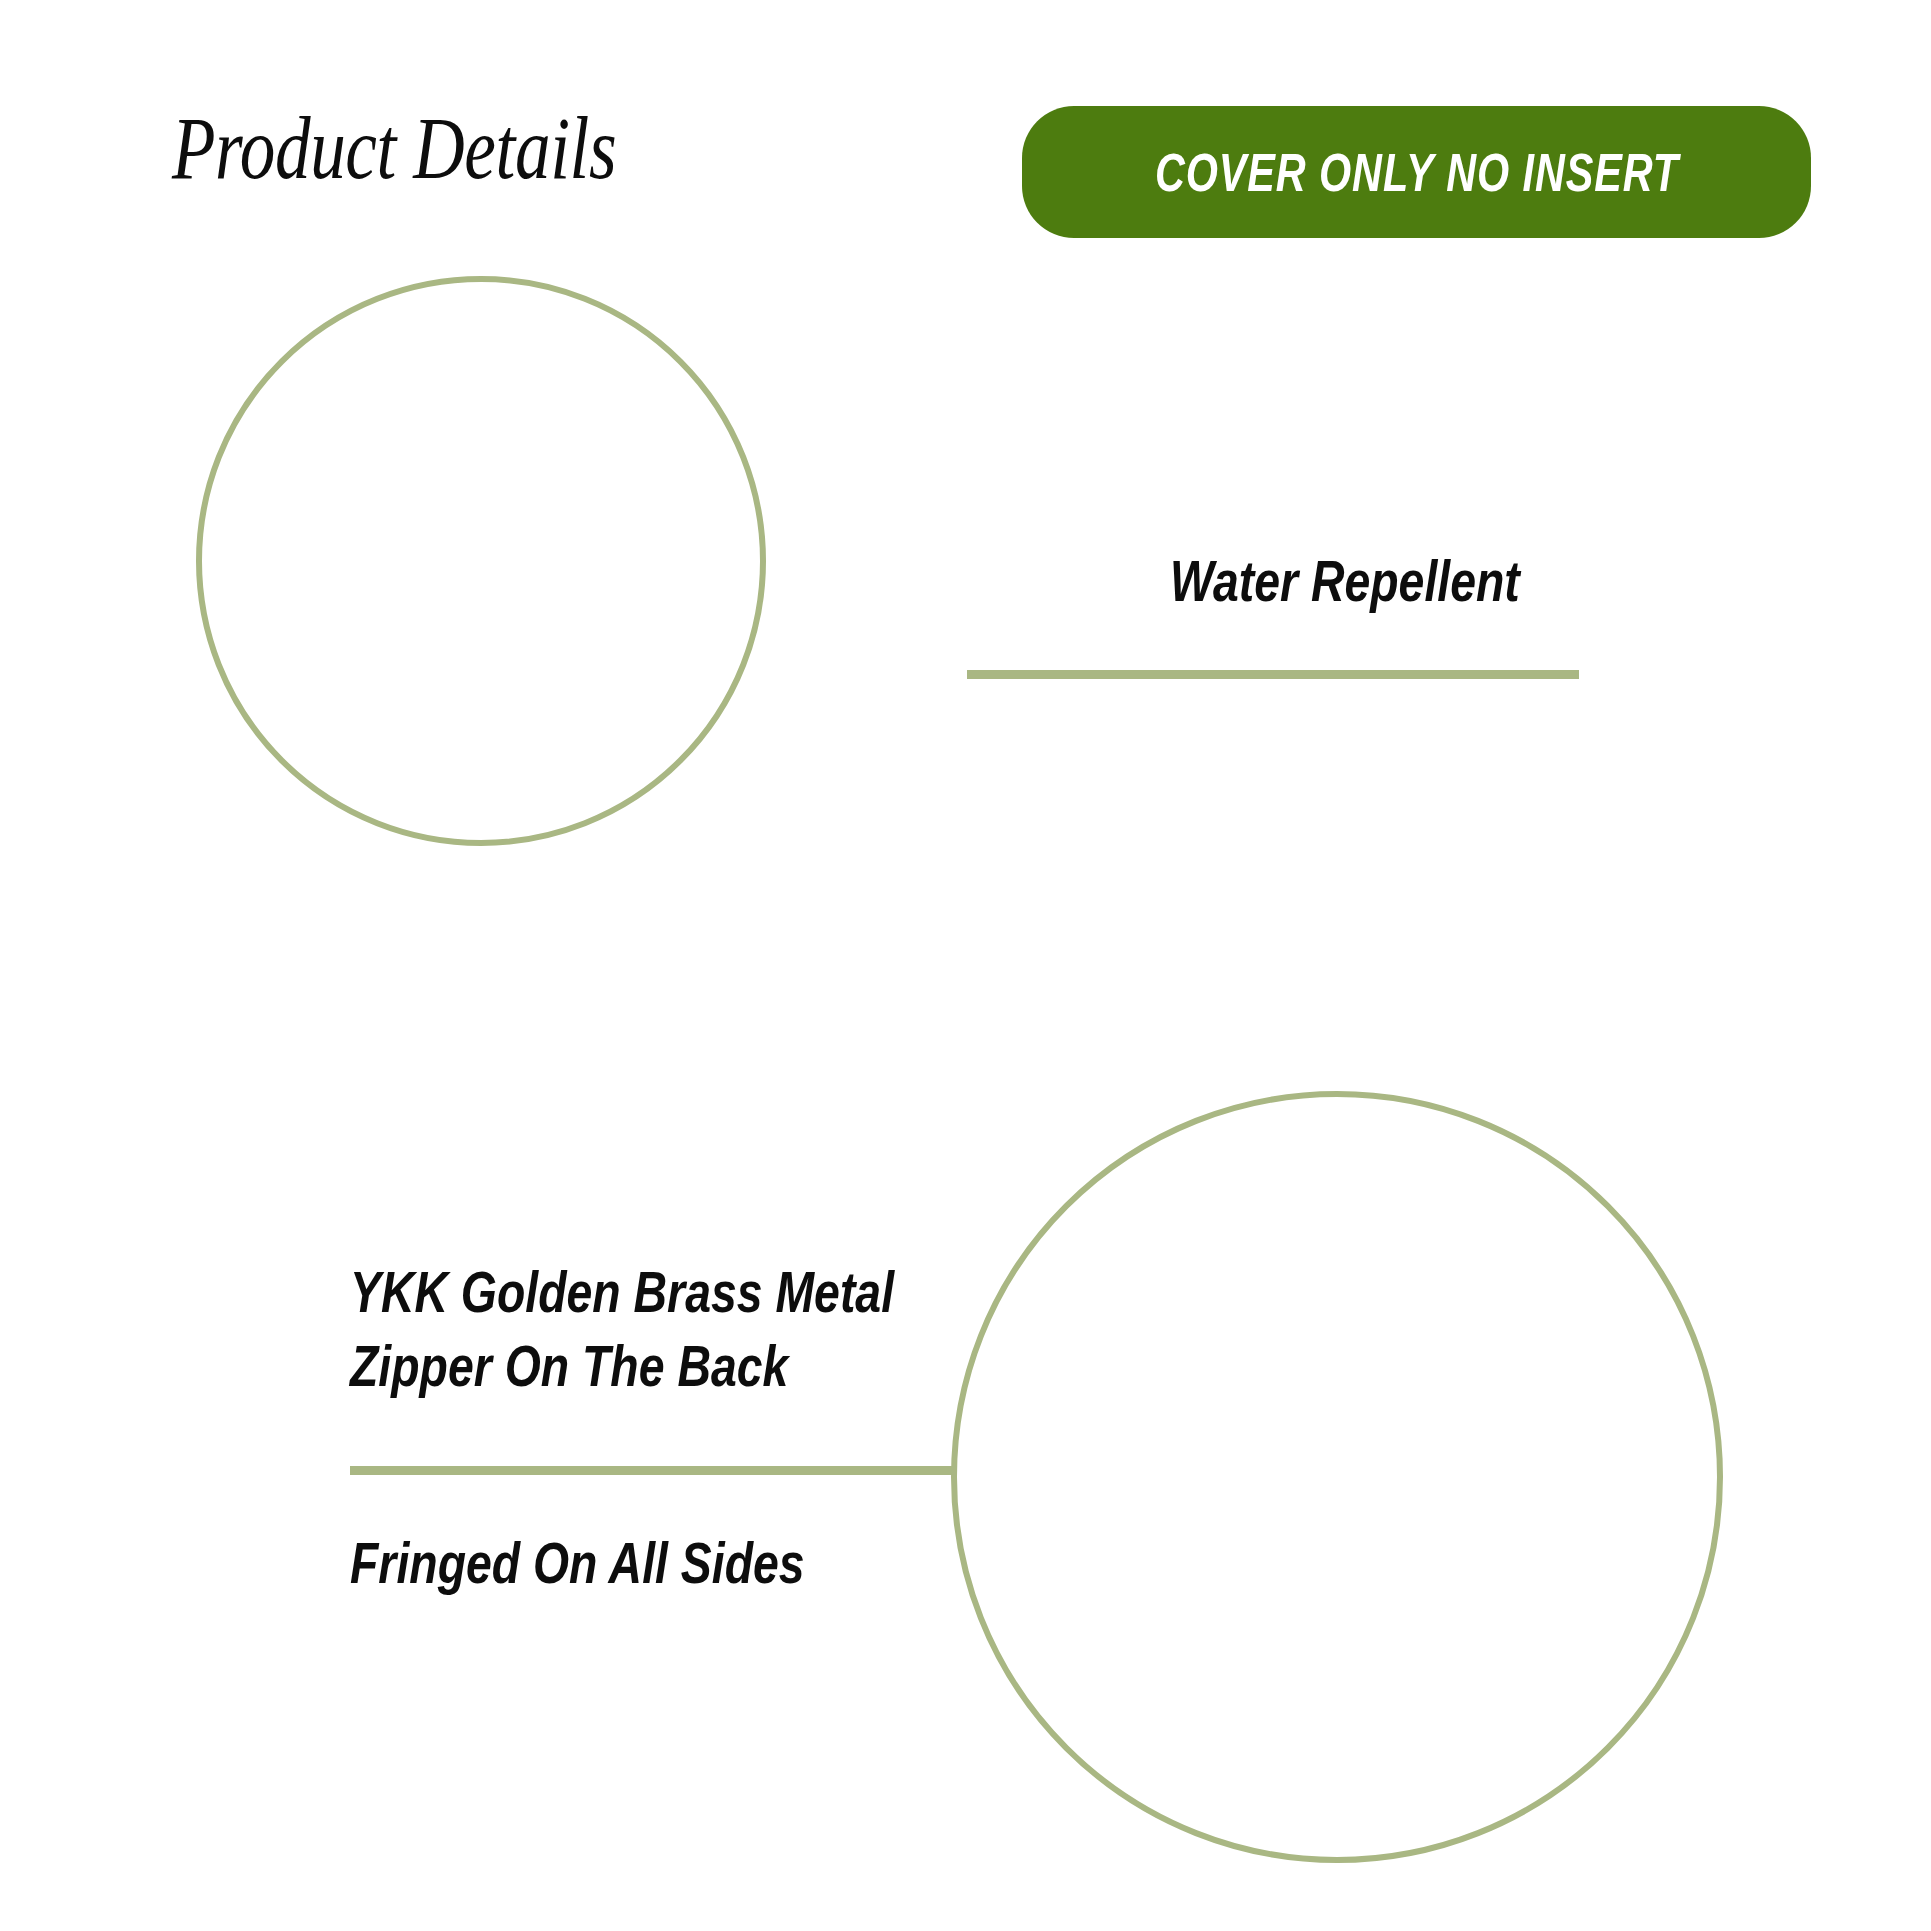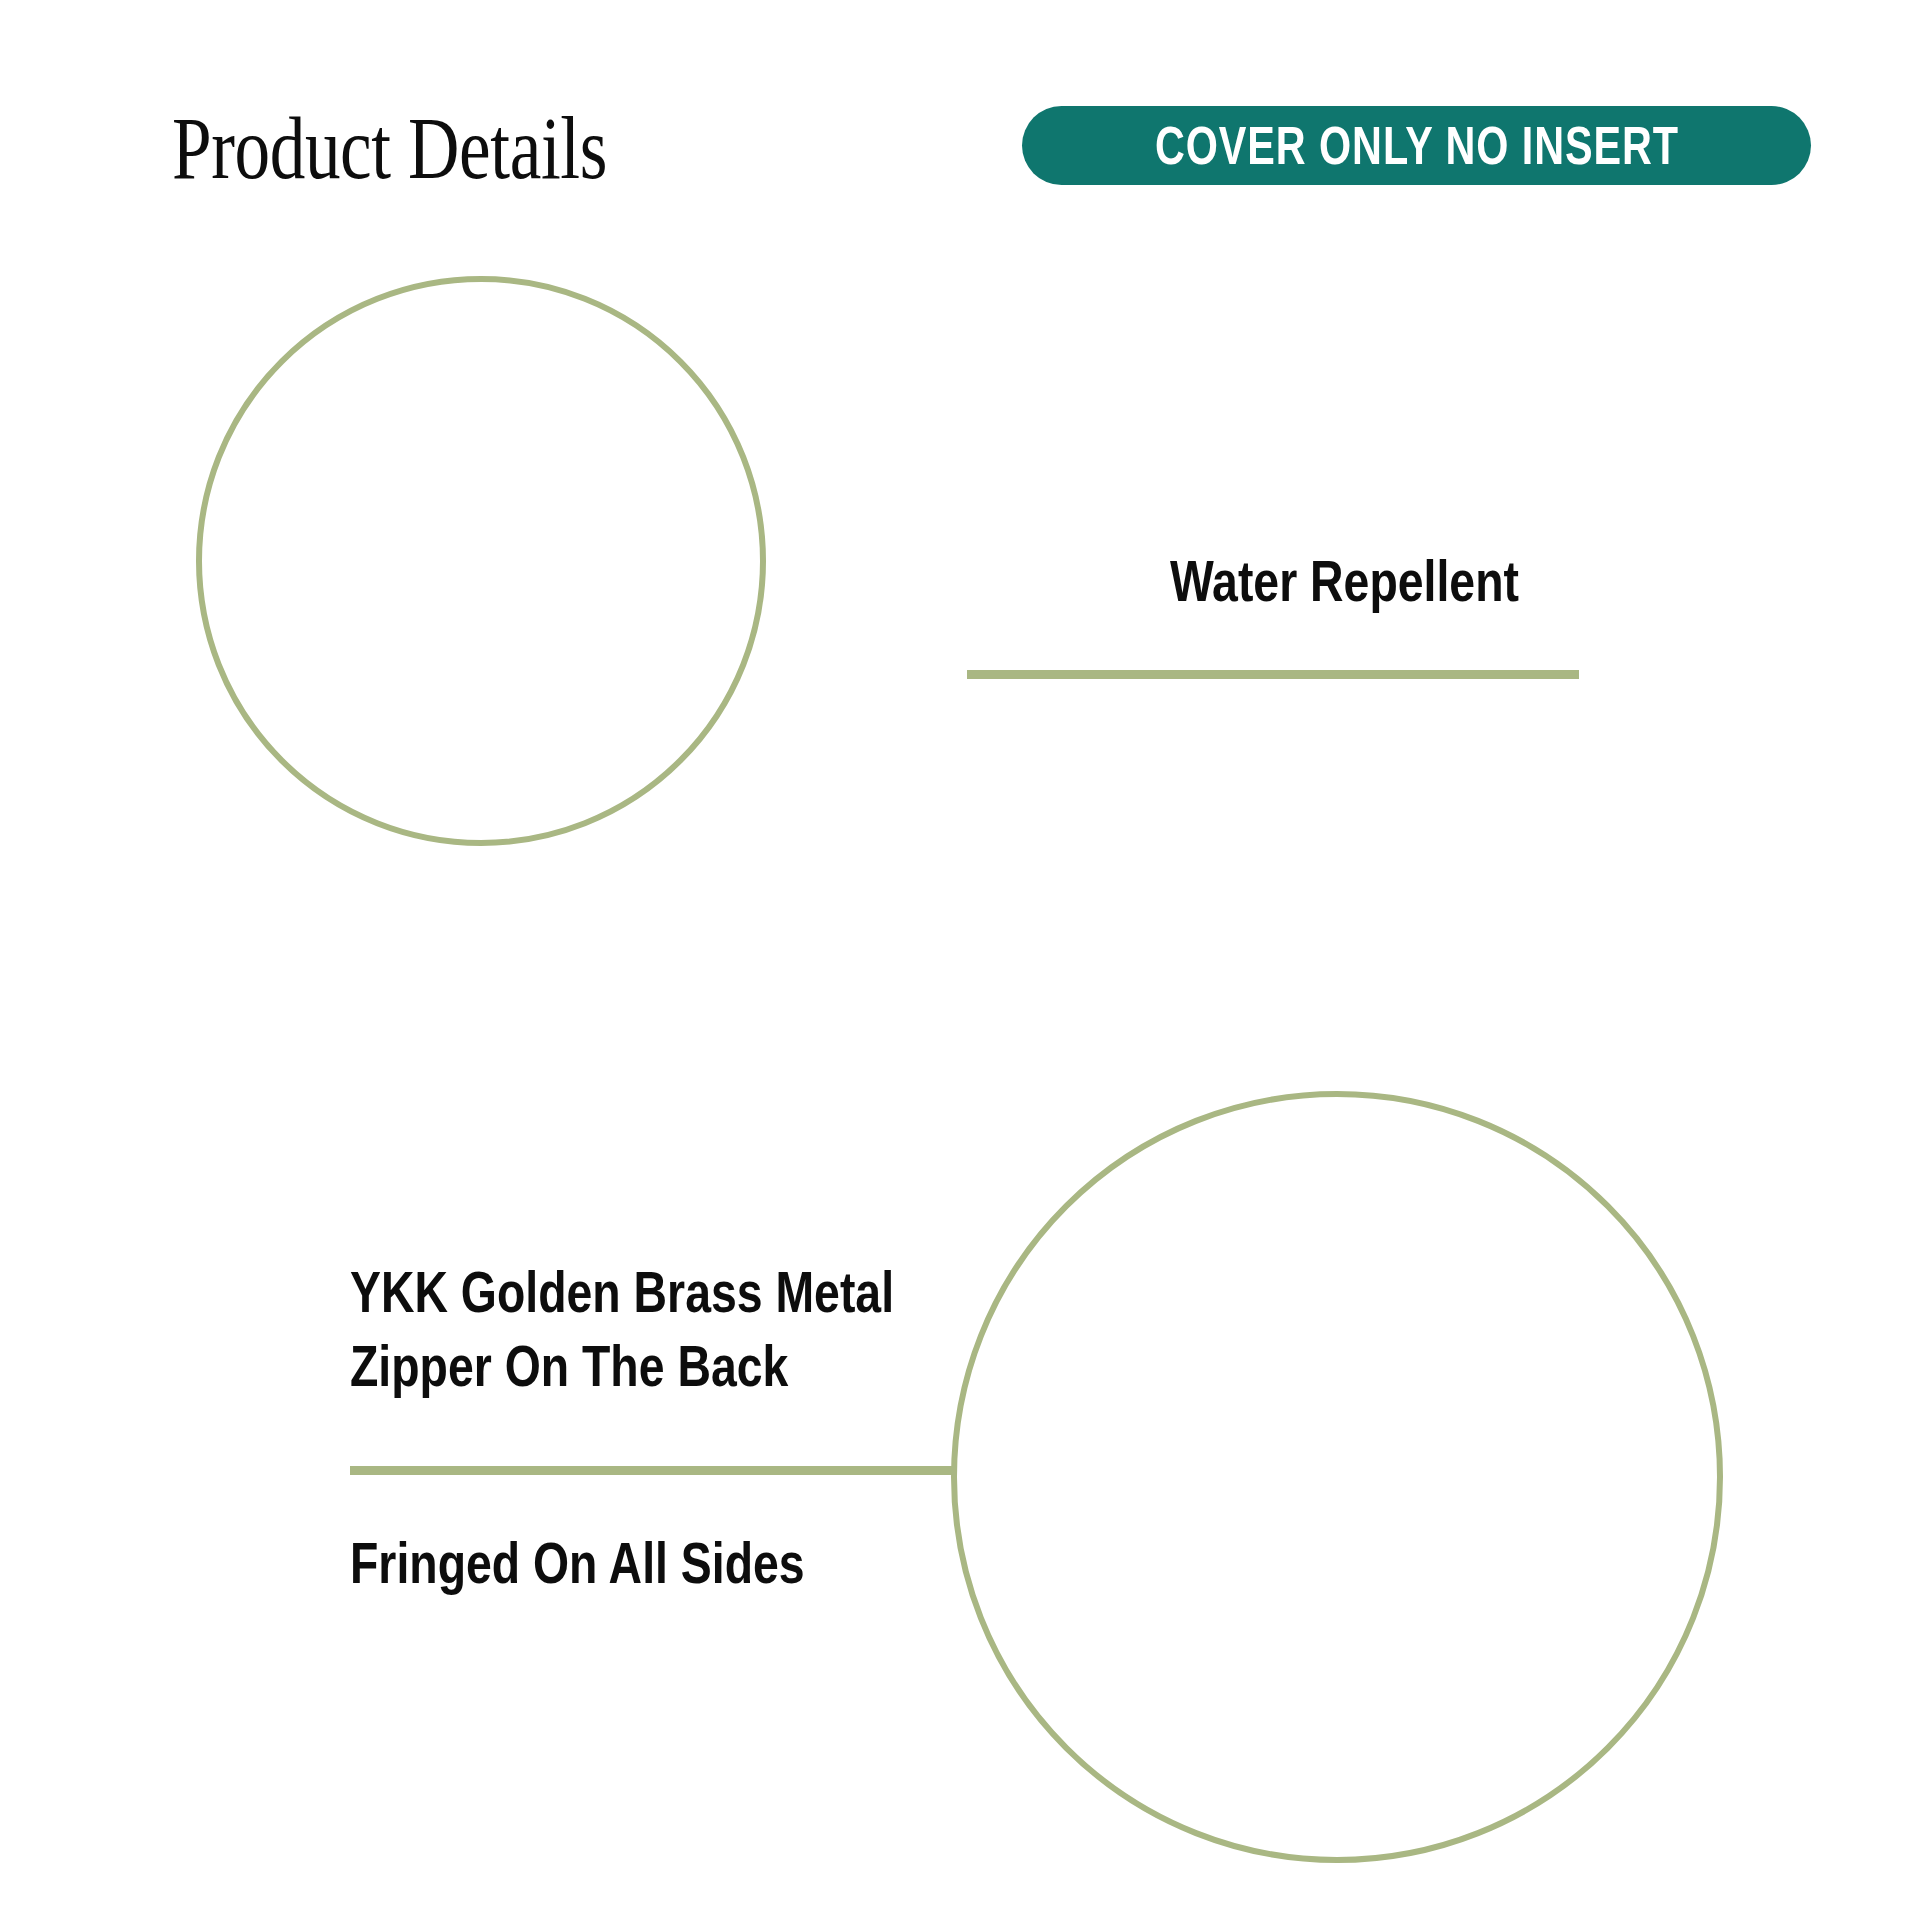--- a/index.html
+++ b/index.html
@@ -3,42 +3,42 @@
 <meta charset="utf-8">
 <style>
   html,body{margin:0;padding:0;}
   body{
     width:1931px;height:1931px;
     background:#ffffff;
     font-family:"Liberation Sans", sans-serif;
     overflow:hidden;
     position:relative;
   }
-  #stage{position:absolute;inset:0;width:1931px;height:1931px;}
+  #stage{position:absolute;inset:0;width:1931px;height:1931px;font-style:italic;}
 
   
   .page-title{
     position:absolute;
     left:172px; top:104px;
     font-family:"Liberation Serif", serif;
     font-size:89px;
     font-weight:400;
     letter-spacing:-0.5px;
     color:#0d0d0d;
     transform:scaleX(0.80);
     transform-origin:left top;
     white-space:nowrap;
     line-height:1.0;
   }
   .badge{
     position:absolute;
     left:1022px; top:106px;
-    width:789px; height:79px;
+    width:789px; height:132px;
     border-radius:52px;
-    background:#0f766e;
+    background:#4d7c0f;
     display:flex;align-items:center;justify-content:center;
   }
   .badge-label{
     color:#ffffff;
     font-size:53px;
     font-weight:700;
     letter-spacing:1.2px;
     transform:scaleX(0.78);
     white-space:nowrap;
     line-height:1;

